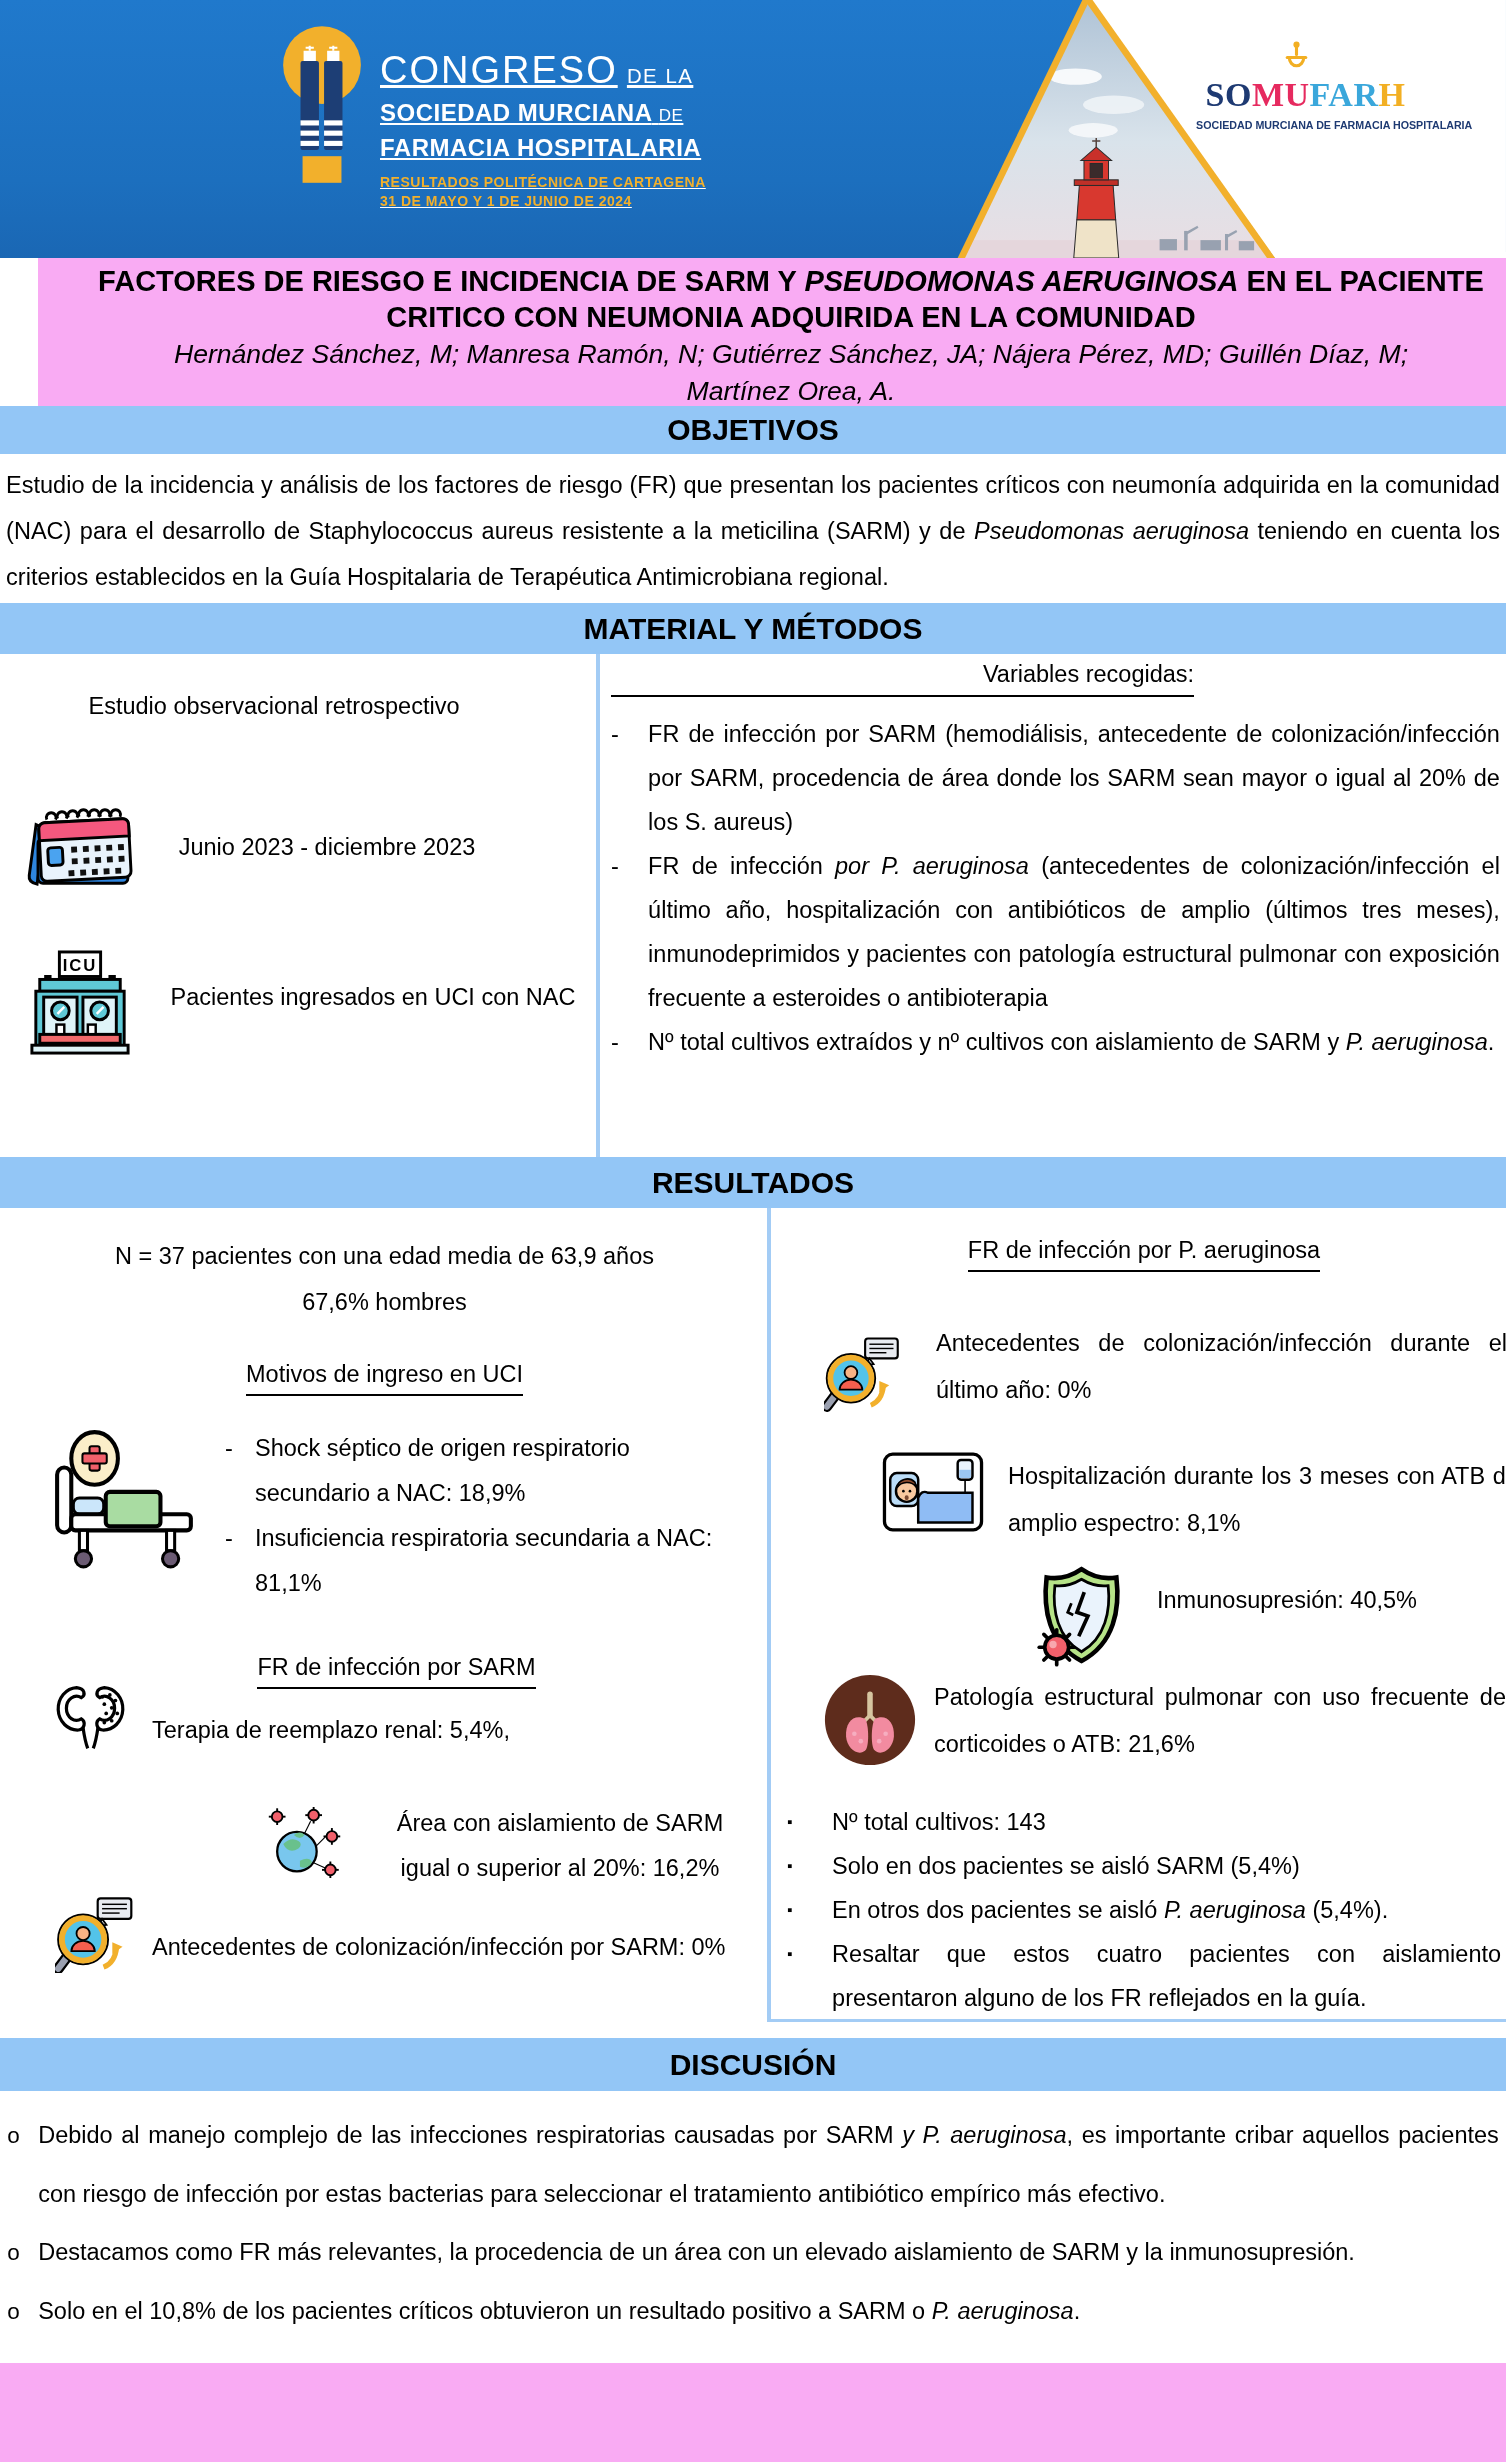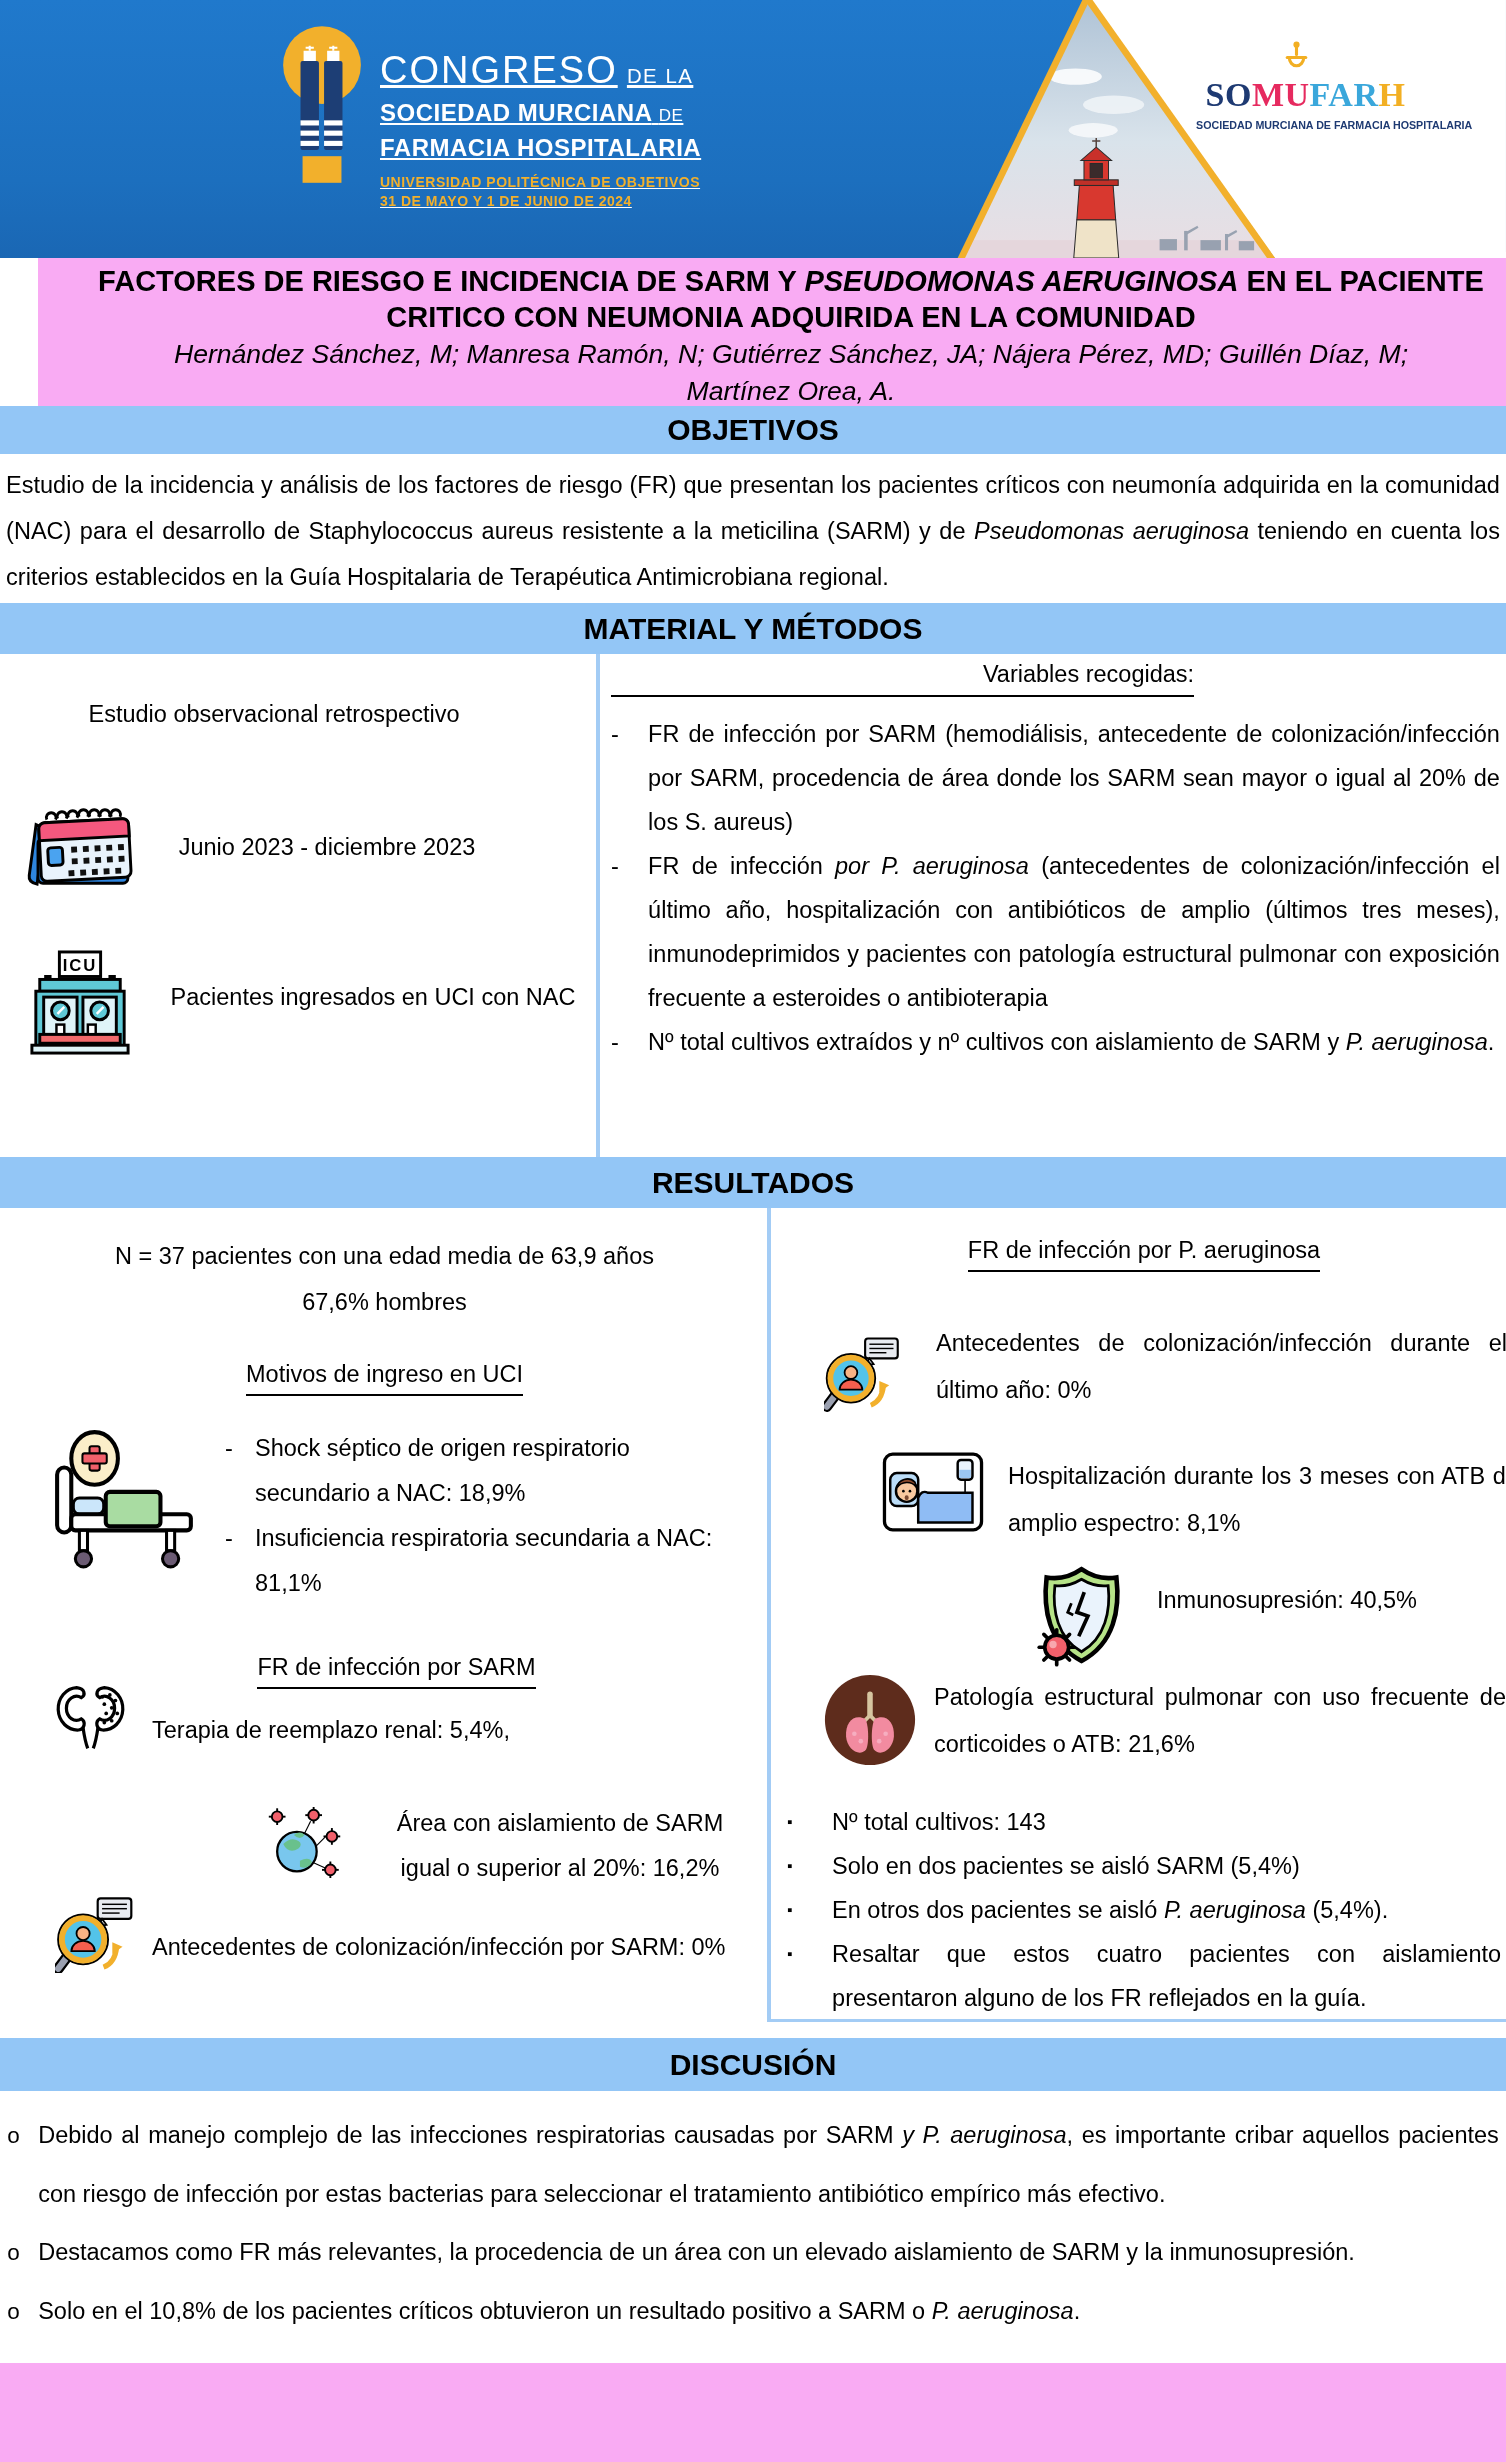--- a/index.html
+++ b/index.html
@@ -109,21 +109,21 @@
         <path d="M31,30 v-5 M27,27 h8"></path>
           <path d="M54,30 v-5 M50,27 h8"></path>
       </g>
       <rect x="24" y="133" width="38" height="26" fill="#F2B02C"></rect>
     </svg>
 
     <div class="congress-text">
       <div class="c-line1"><span>CONGRESO</span><span class="c-dela">DE LA</span></div>
       <div class="c-line2"><span>SOCIEDAD MURCIANA</span> <span class="c-de">DE</span></div>
       <div class="c-line3">FARMACIA HOSPITALARIA</div>
-      <div class="c-venue">UNIVERSIDAD POLITÉCNICA DE OBJETIVOS</div>
+      <div class="c-venue">RESULTADOS POLITÉCNICA DE CARTAGENA</div>
       <div class="c-dates">31 DE MAYO Y 1 DE JUNIO DE 2024</div>
     </div>
 
     <svg class="abs" style="left:945px; top:0;" width="561" height="258" viewBox="0 0 1098 505">
       <defs>
         <clipPath id="wedgeClip">
             <polygon points="278,0 639,505 30,505"></polygon>
           </clipPath>
         <linearGradient id="skyGrad" x1="0" y1="0" x2="0" y2="1">
           <stop offset="0" stop-color="#AFC3D6"></stop>
@@ -187,21 +187,21 @@
   <div class="band band-obj">
       <span>OBJETIVOS</span>
     </div>
   <div class="obj-body"><span>Estudio de la incidencia y análisis de los factores de riesgo (FR) que presentan los pacientes críticos con neumonía adquirida en la comunidad (NAC) para el desarrollo de Staphylococcus aureus resistente a la meticilina (SARM) y de </span><span class="it">Pseudomonas aeruginosa</span><span> teniendo en cuenta los criterios establecidos en la Guía Hospitalaria de Terapéutica Antimicrobiana regional.</span></div>
 
   <div class="band band-mat">
       <span>MATERIAL Y MÉTODOS</span>
     </div>
   <div class="mat-body">
     <div class="mat-left">
-      <div class="ml-item" style="left:0; top:47px; width:548px;">Estudio observacional retrospectivo</div>
+      <div class="ml-item" style="left:0; top:39px; width:548px;">Estudio observacional retrospectivo</div>
 
       <svg class="abs" style="left:21.5px; top:153px;" width="118" height="84" viewBox="0 0 120 86">
         <path d="M14,18 L7,70 q-1,7 8,9 L23,22 Z" fill="#2E86E0" stroke="#000" stroke-width="3"></path>
         <rect x="16" y="32" width="92" height="46" rx="5" fill="#2E86E0" stroke="#000" stroke-width="3"></rect>
         <g transform="rotate(-3 64 44)">
           <rect x="18" y="14" width="92" height="60" rx="6" fill="#E9F3FC" stroke="#000" stroke-width="3"></rect>
           <path d="M18,32 v-12 a6,6 0 0 1 6,-6 h80 a6,6 0 0 1 6,6 v12 z" fill="#F4587E" stroke="#000" stroke-width="3"></path>
           <rect x="26" y="40" width="15" height="18" rx="3" fill="#4AA3F0" stroke="#000" stroke-width="3"></rect>
           <g fill="#111">
             <rect x="50" y="40" width="6" height="6"></rect>

